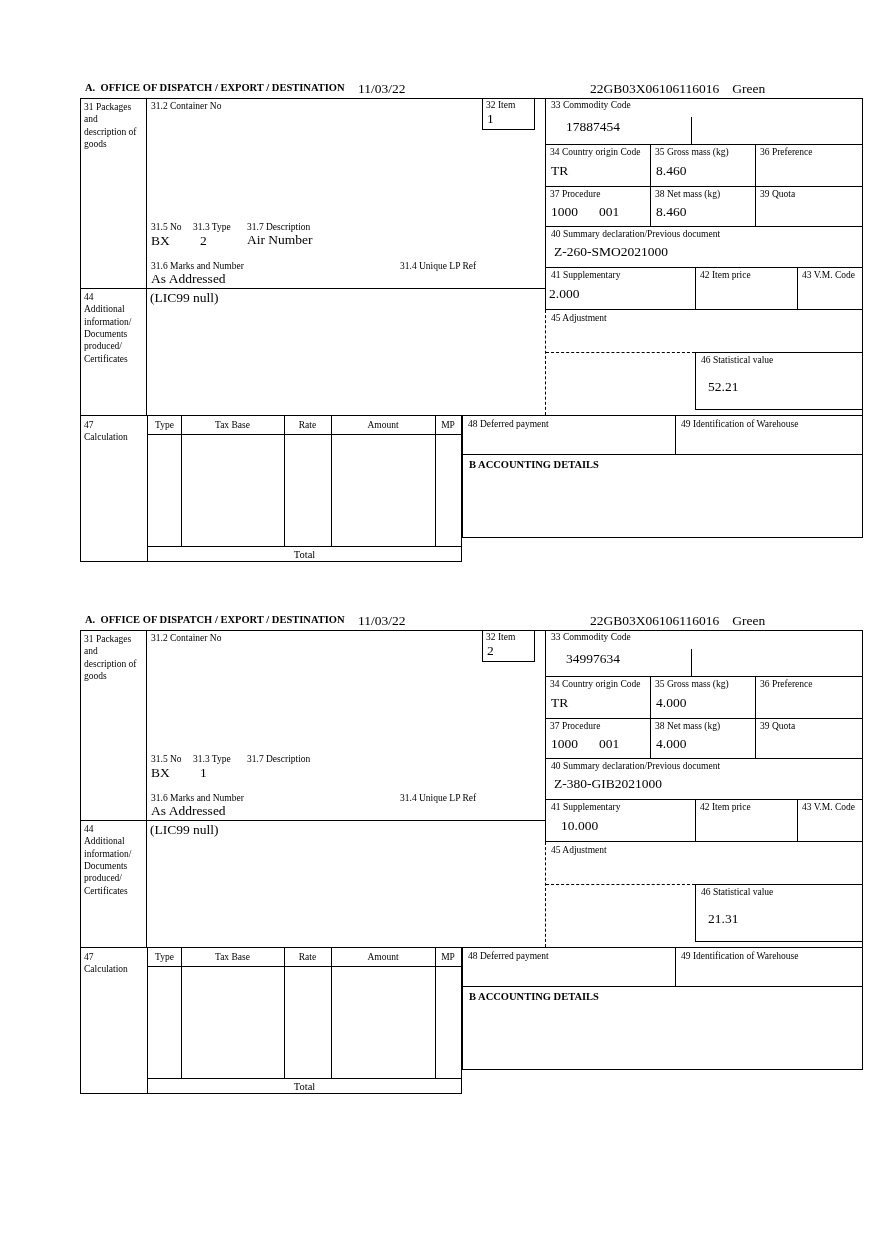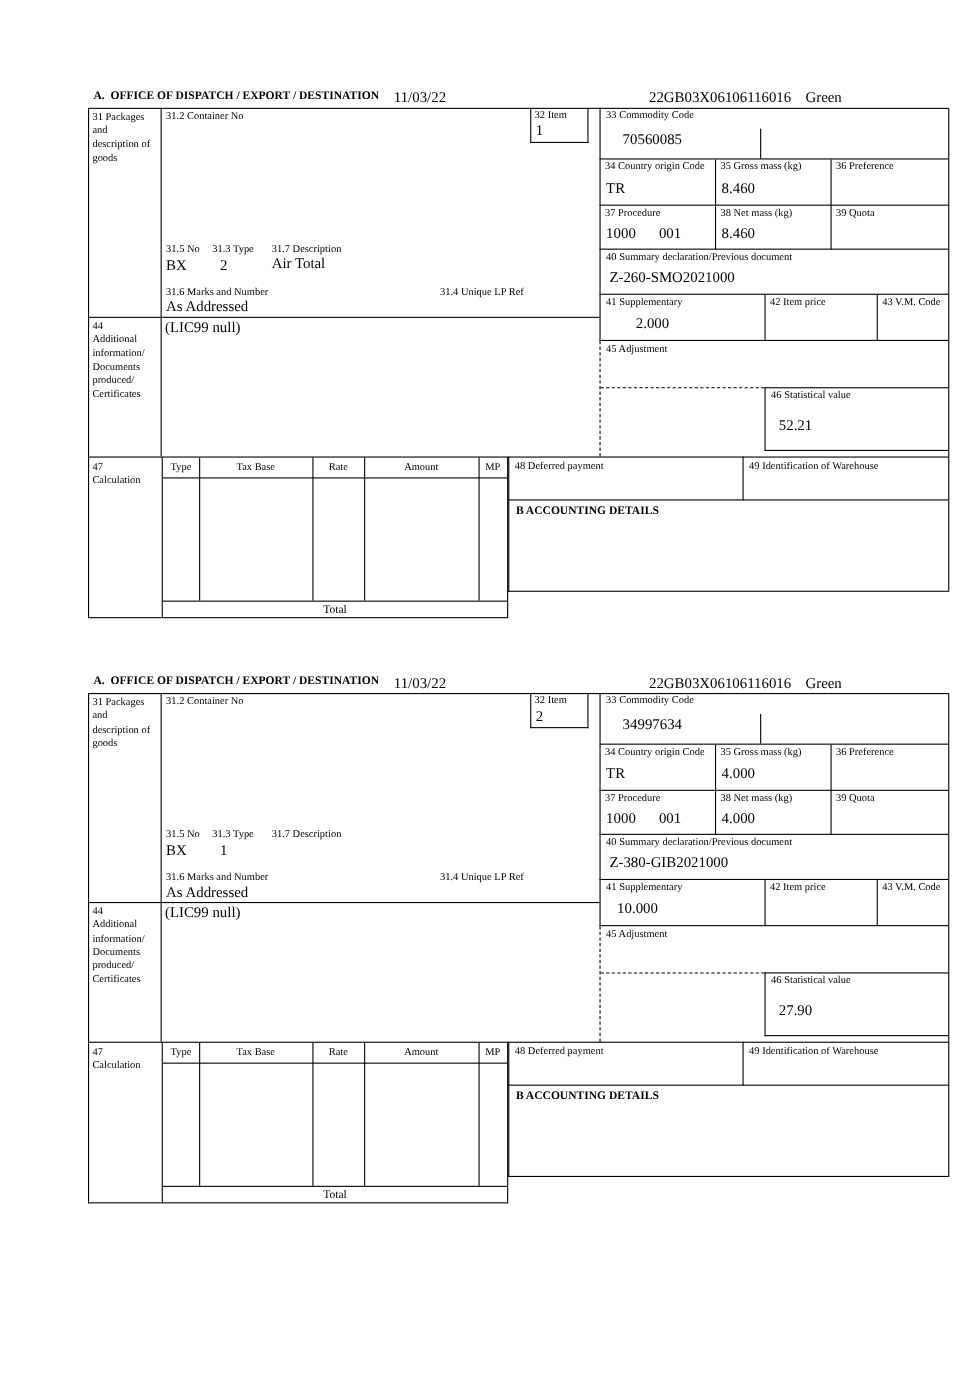--- a/index.html
+++ b/index.html
@@ -35,21 +35,21 @@
     </div>
     <div class="abs lbl" style="left:151px;top:21px">31.2 Container No</div>
 
     <div class="box" style="left:482px;top:18px;width:53px;height:32px;border:1px solid #000;border-top:none">
       <div class="lbl" style="padding:2px 0 0 3px">32 Item</div>
       <div class="val" style="padding:0 0 0 4px">1</div>
     </div>
 
     <div class="box" style="left:545px;top:18px;width:317px;height:47px;border-left:1px solid #000;border-bottom:1px solid #000">
       <div class="lbl" style="padding:2px 0 0 5px">33 Commodity Code</div>
-      <div class="abs val" style="left:20px;top:21px">70560085</div>
+      <div class="abs val" style="left:20px;top:21px">17887454</div>
       <div class="abs" style="left:145px;top:19px;width:1px;height:27px;border-left:1px solid #000"></div>
     </div>
 
     <div class="box" style="left:545px;top:65px;width:105px;height:42px;border-left:1px solid #000;border-bottom:1px solid #000">
       <div class="lbl" style="padding:2px 0 0 4px">34 Country origin Code</div>
       <div class="abs val" style="left:5px;top:18px">TR</div>
     </div>
     <div class="box" style="left:650px;top:65px;width:105px;height:42px;border-left:1px solid #000;border-bottom:1px solid #000">
       <div class="lbl" style="padding:2px 0 0 4px">35 Gross mass (kg)</div>
       <div class="abs val" style="left:5px;top:18px">8.460</div>
@@ -71,21 +71,21 @@
       <div class="lbl" style="padding:2px 0 0 4px">39 Quota</div>
     </div>
 
     <div class="box" style="left:545px;top:147px;width:317px;height:41px;border-left:1px solid #000;border-bottom:1px solid #000">
       <div class="lbl" style="padding:2px 0 0 5px">40 Summary declaration/Previous document</div>
       <div class="abs val" style="left:8px;top:17px">Z-260-SMO2021000</div>
     </div>
 
     <div class="box" style="left:545px;top:188px;width:150px;height:42px;border-left:1px solid #000;border-bottom:1px solid #000">
       <div class="lbl" style="padding:2px 0 0 5px">41 Supplementary</div>
-      <div class="abs val" style="left:32px;top:18px">2.000</div>
+      <div class="abs val" style="left:3px;top:18px">2.000</div>
     </div>
     <div class="box" style="left:695px;top:188px;width:102px;height:42px;border-left:1px solid #000;border-bottom:1px solid #000">
       <div class="lbl" style="padding:2px 0 0 4px">42 Item price</div>
     </div>
     <div class="box" style="left:797px;top:188px;width:65px;height:42px;border-left:1px solid #000;border-bottom:1px solid #000">
       <div class="lbl" style="padding:2px 0 0 4px">43 V.M. Code</div>
     </div>
 
     <div class="box" style="left:545px;top:230px;width:1px;height:105px;border-left:1px dashed #000"></div>
     <div class="abs lbl" style="left:551px;top:233px">45 Adjustment</div>
@@ -94,21 +94,21 @@
     <div class="box" style="left:695px;top:272px;width:167px;height:58px;border-top:1px solid #000;border-left:1px solid #000;border-bottom:1px solid #000">
       <div class="lbl" style="padding:2px 0 0 5px">46 Statistical value</div>
       <div class="abs val" style="left:12px;top:26px">52.21</div>
     </div>
 
     <div class="abs lbl" style="left:151px;top:142px">31.5 No</div>
     <div class="abs lbl" style="left:193px;top:142px">31.3 Type</div>
     <div class="abs lbl" style="left:247px;top:142px">31.7 Description</div>
     <div class="abs val" style="left:151px;top:153px">BX</div>
     <div class="abs val" style="left:200px;top:153px">2</div>
-    <div class="abs val desc" style="left:247px;top:153px;width:300px">Air Total</div>
+    <div class="abs val desc" style="left:247px;top:153px;width:300px">Air Number</div>
     <div class="abs lbl" style="left:151px;top:181px">31.6 Marks and Number</div>
     <div class="abs lbl" style="left:400px;top:181px">31.4 Unique LP Ref</div>
     <div class="abs val" style="left:151px;top:191px">As Addressed</div>
 
     <div class="box" style="left:80px;top:208px;width:465px;height:127px;border-top:1px solid #000"></div>
     <div class="box" style="left:80px;top:208px;width:67px;height:127px;border-right:1px solid #000">
       <div class="lblwrap" style="padding:3px 2px 0 4px;width:50px">44 Additional information/ Documents produced/ Certificates</div>
     </div>
     <div class="abs val" style="left:150px;top:210px">(LIC99 null)</div>
 
@@ -208,21 +208,21 @@
     <div class="box" style="left:797px;top:188px;width:65px;height:42px;border-left:1px solid #000;border-bottom:1px solid #000">
       <div class="lbl" style="padding:2px 0 0 4px">43 V.M. Code</div>
     </div>
 
     <div class="box" style="left:545px;top:230px;width:1px;height:105px;border-left:1px dashed #000"></div>
     <div class="abs lbl" style="left:551px;top:233px">45 Adjustment</div>
     <div class="box" style="left:546px;top:272px;width:149px;height:1px;border-top:1px dashed #000"></div>
 
     <div class="box" style="left:695px;top:272px;width:167px;height:58px;border-top:1px solid #000;border-left:1px solid #000;border-bottom:1px solid #000">
       <div class="lbl" style="padding:2px 0 0 5px">46 Statistical value</div>
-      <div class="abs val" style="left:12px;top:26px">27.90</div>
+      <div class="abs val" style="left:12px;top:26px">21.31</div>
     </div>
 
     <div class="abs lbl" style="left:151px;top:142px">31.5 No</div>
     <div class="abs lbl" style="left:193px;top:142px">31.3 Type</div>
     <div class="abs lbl" style="left:247px;top:142px">31.7 Description</div>
     <div class="abs val" style="left:151px;top:153px">BX</div>
     <div class="abs val" style="left:200px;top:153px">1</div>
     <div class="abs lbl" style="left:151px;top:181px">31.6 Marks and Number</div>
     <div class="abs lbl" style="left:400px;top:181px">31.4 Unique LP Ref</div>
     <div class="abs val" style="left:151px;top:191px">As Addressed</div>

